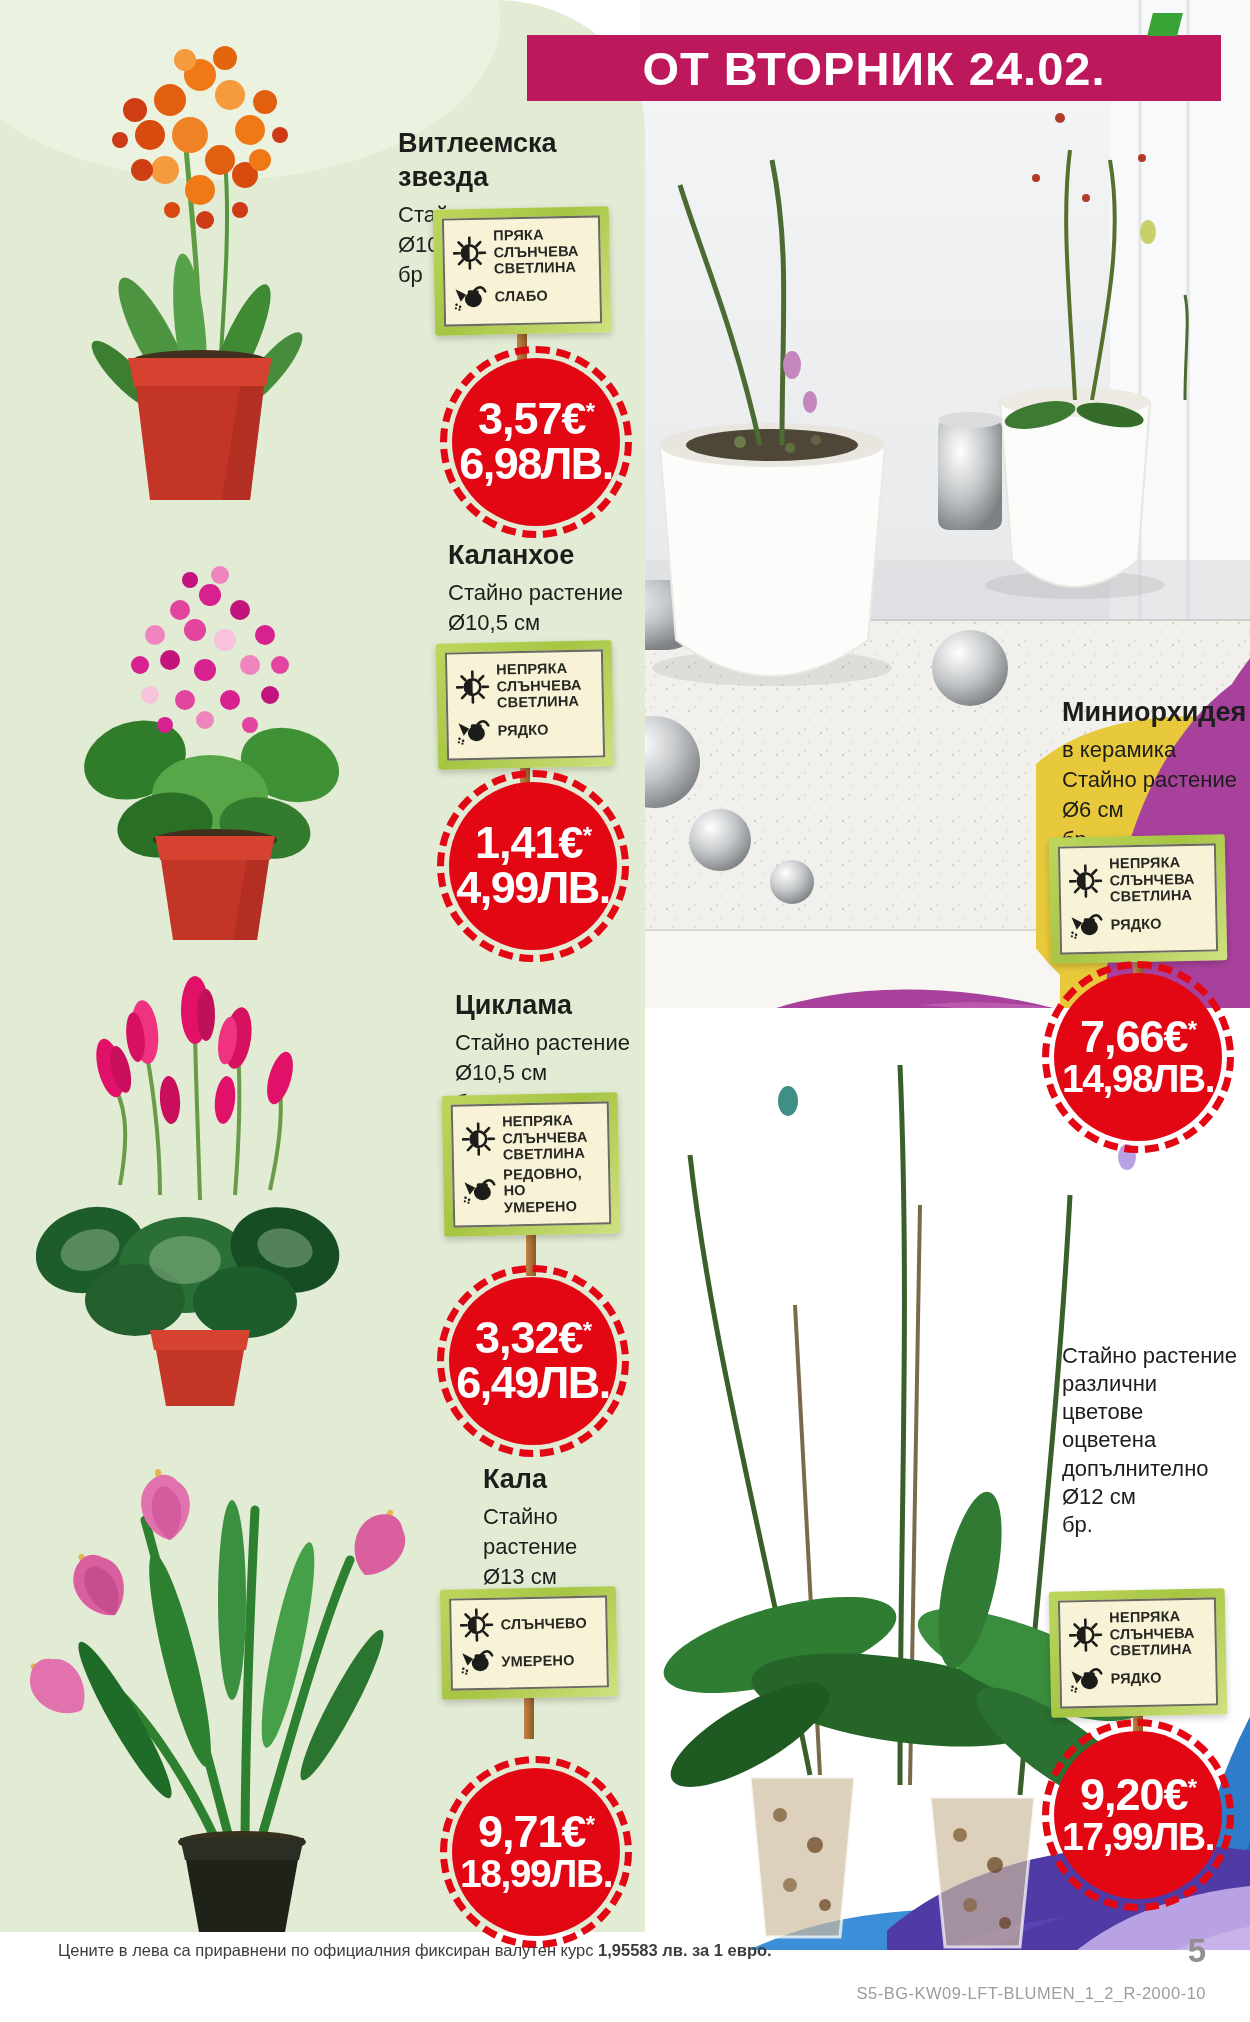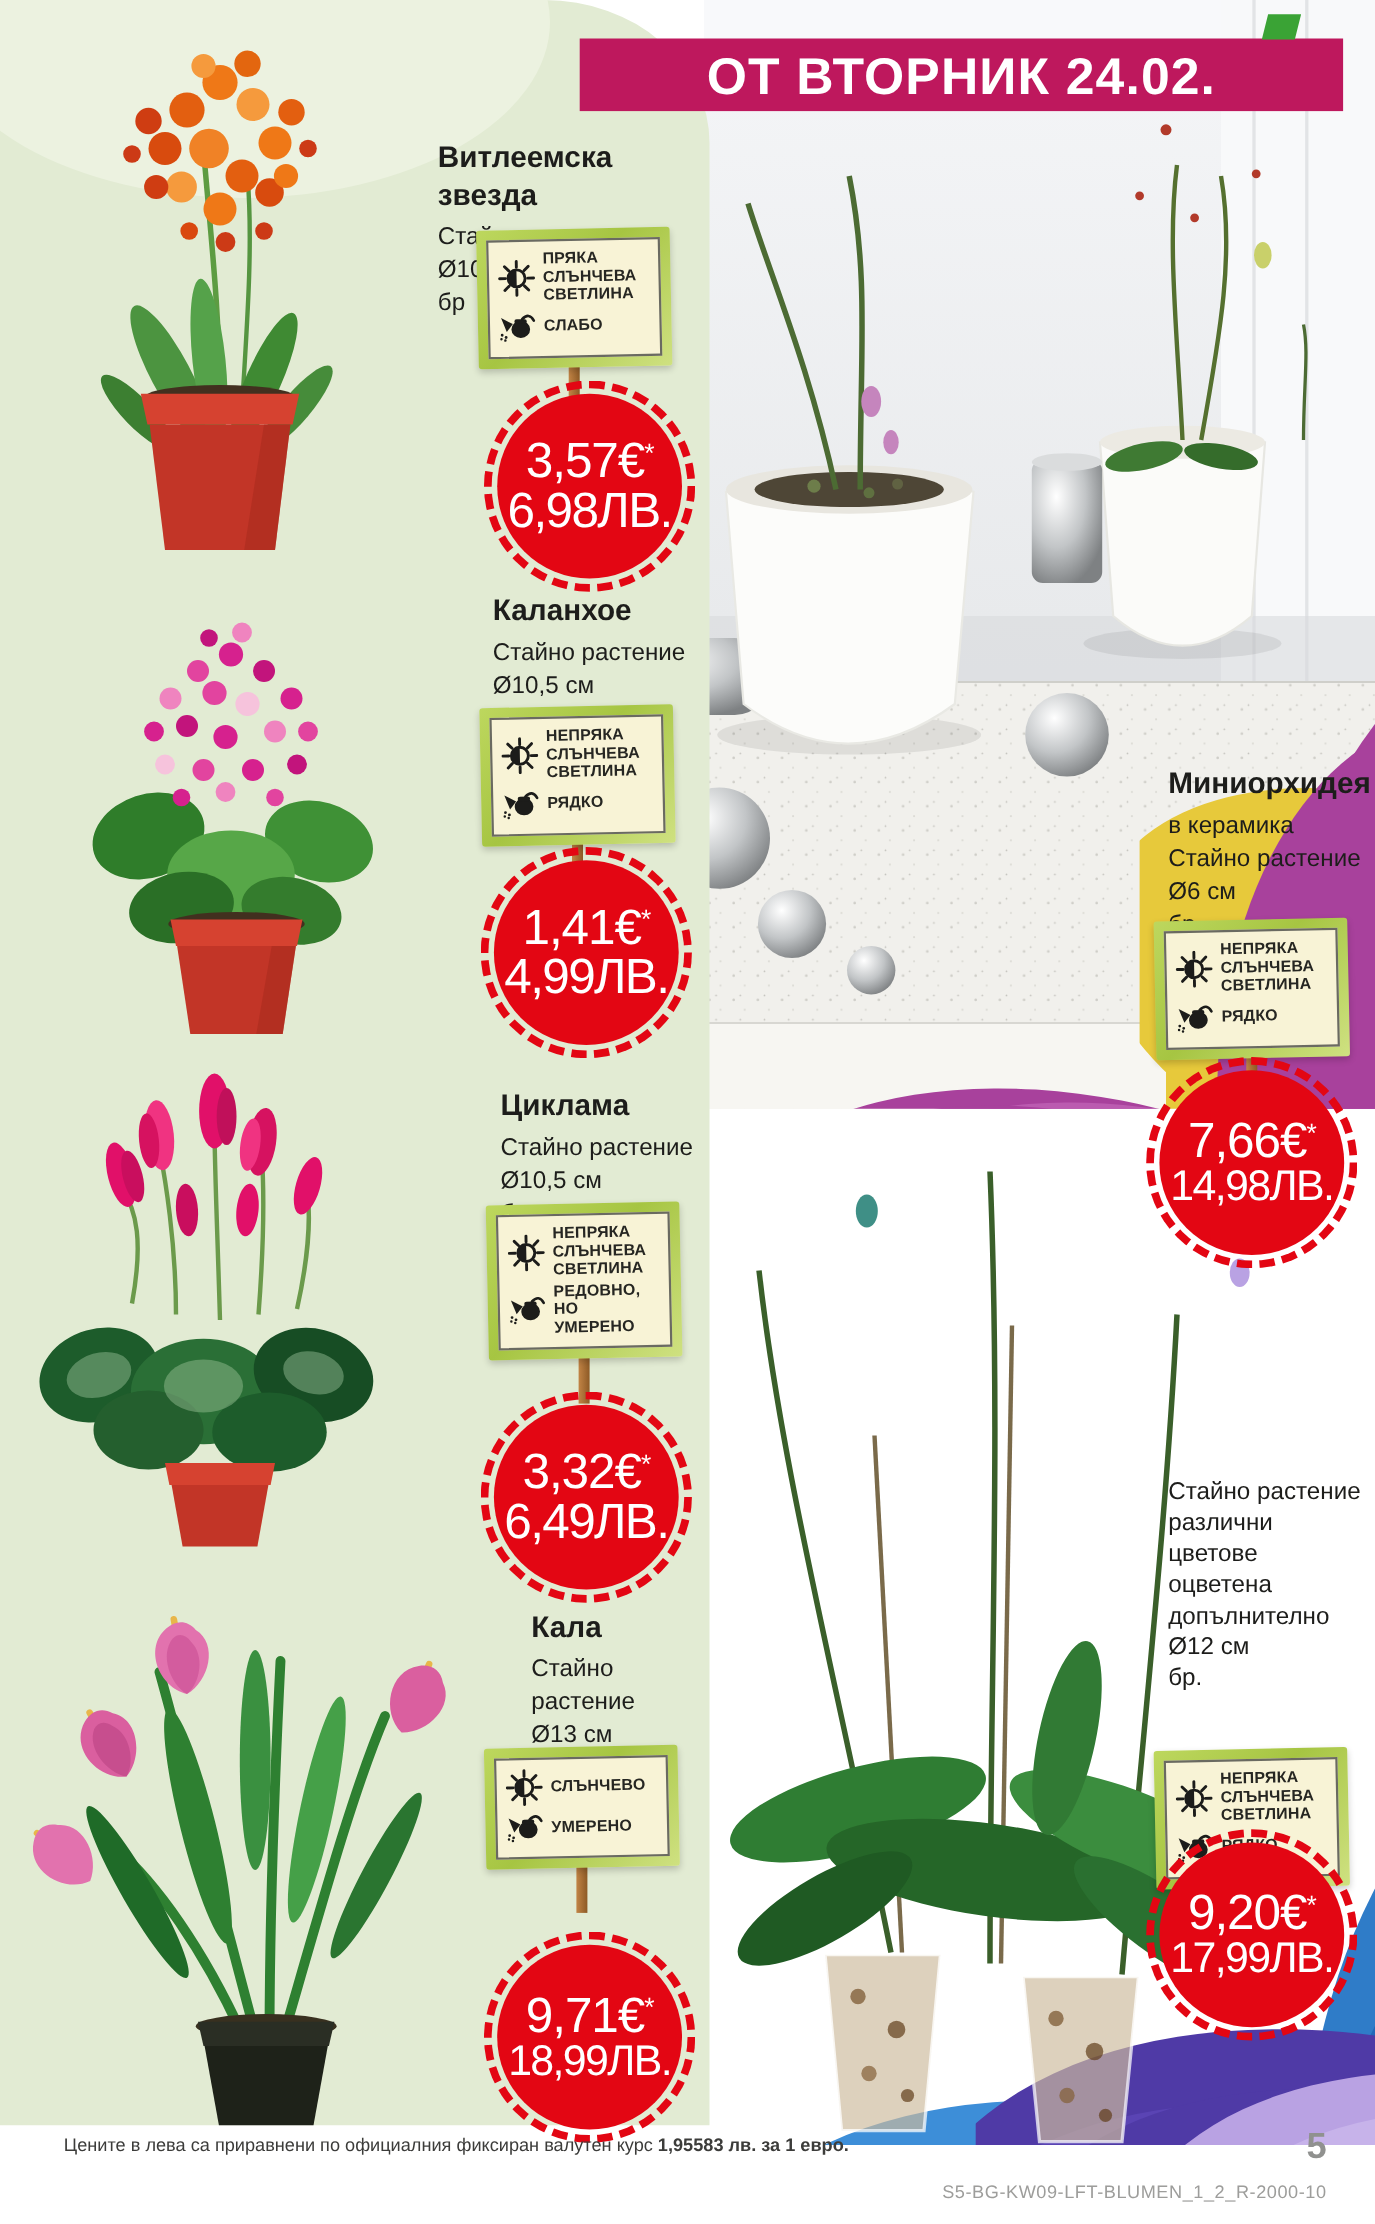--- a/index.html
+++ b/index.html
@@ -66,21 +66,21 @@
   }
 
   
   .price{
     z-index:4;width:192px;height:192px;border:7px dashed #e30613;border-radius:50%;
     display:flex;align-items:center;justify-content:center;box-sizing:border-box;
   }
   .price-disc{
     width:168px;height:168px;border-radius:50%;background:#e30613;
     display:flex;flex-direction:column;align-items:center;justify-content:center;
-    color:#ffffff;font-weight:400;
+    color:#ffffff;font-weight:700;
   }
   .price-eur{font-size:45px;line-height:0.95;letter-spacing:-1px;}
   .price-eur sup{font-size:24px;vertical-align:14px;}
   .price-bgn{font-size:45px;line-height:1.0;letter-spacing:-1.5px;}
   .price-bgn.long{font-size:39px;}
 
   
   .footer-legal{left:58px;top:1941px;font-size:16.5px;color:#3c3c3a;z-index:6;}
   .footer-legal b{font-weight:700;}
   .page-number{left:1140px;top:1932px;width:66px;text-align:right;font-size:33px;font-weight:700;color:#90918f;z-index:6;}
@@ -661,21 +661,21 @@
             <svg viewBox="0 0 48 40">
               <use href="#icon-can"></use>
             </svg>
           </span>
         <span class="tag-text">РЯДКО</span>
       </div>
     </div>
   </div>
   <div class="tag-stick"></div>
 </div>
-<div class="abs price" style="left:1042px;top:1663px;">
+<div class="abs price" style="left:1042px;top:1719px;">
   <div class="price-disc">
     <div class="price-eur"><span>9,20€</span><sup>*</sup></div>
     <div class="price-bgn long">17,99ЛВ.</div>
   </div>
 </div>
 
 <div class="abs footer-legal">
   <span>Цените в лева са приравнени по официалния фиксиран валутен курс </span><b>1,95583 лв. за 1 евро.</b>
 </div>
 <div class="abs page-number">5</div>

